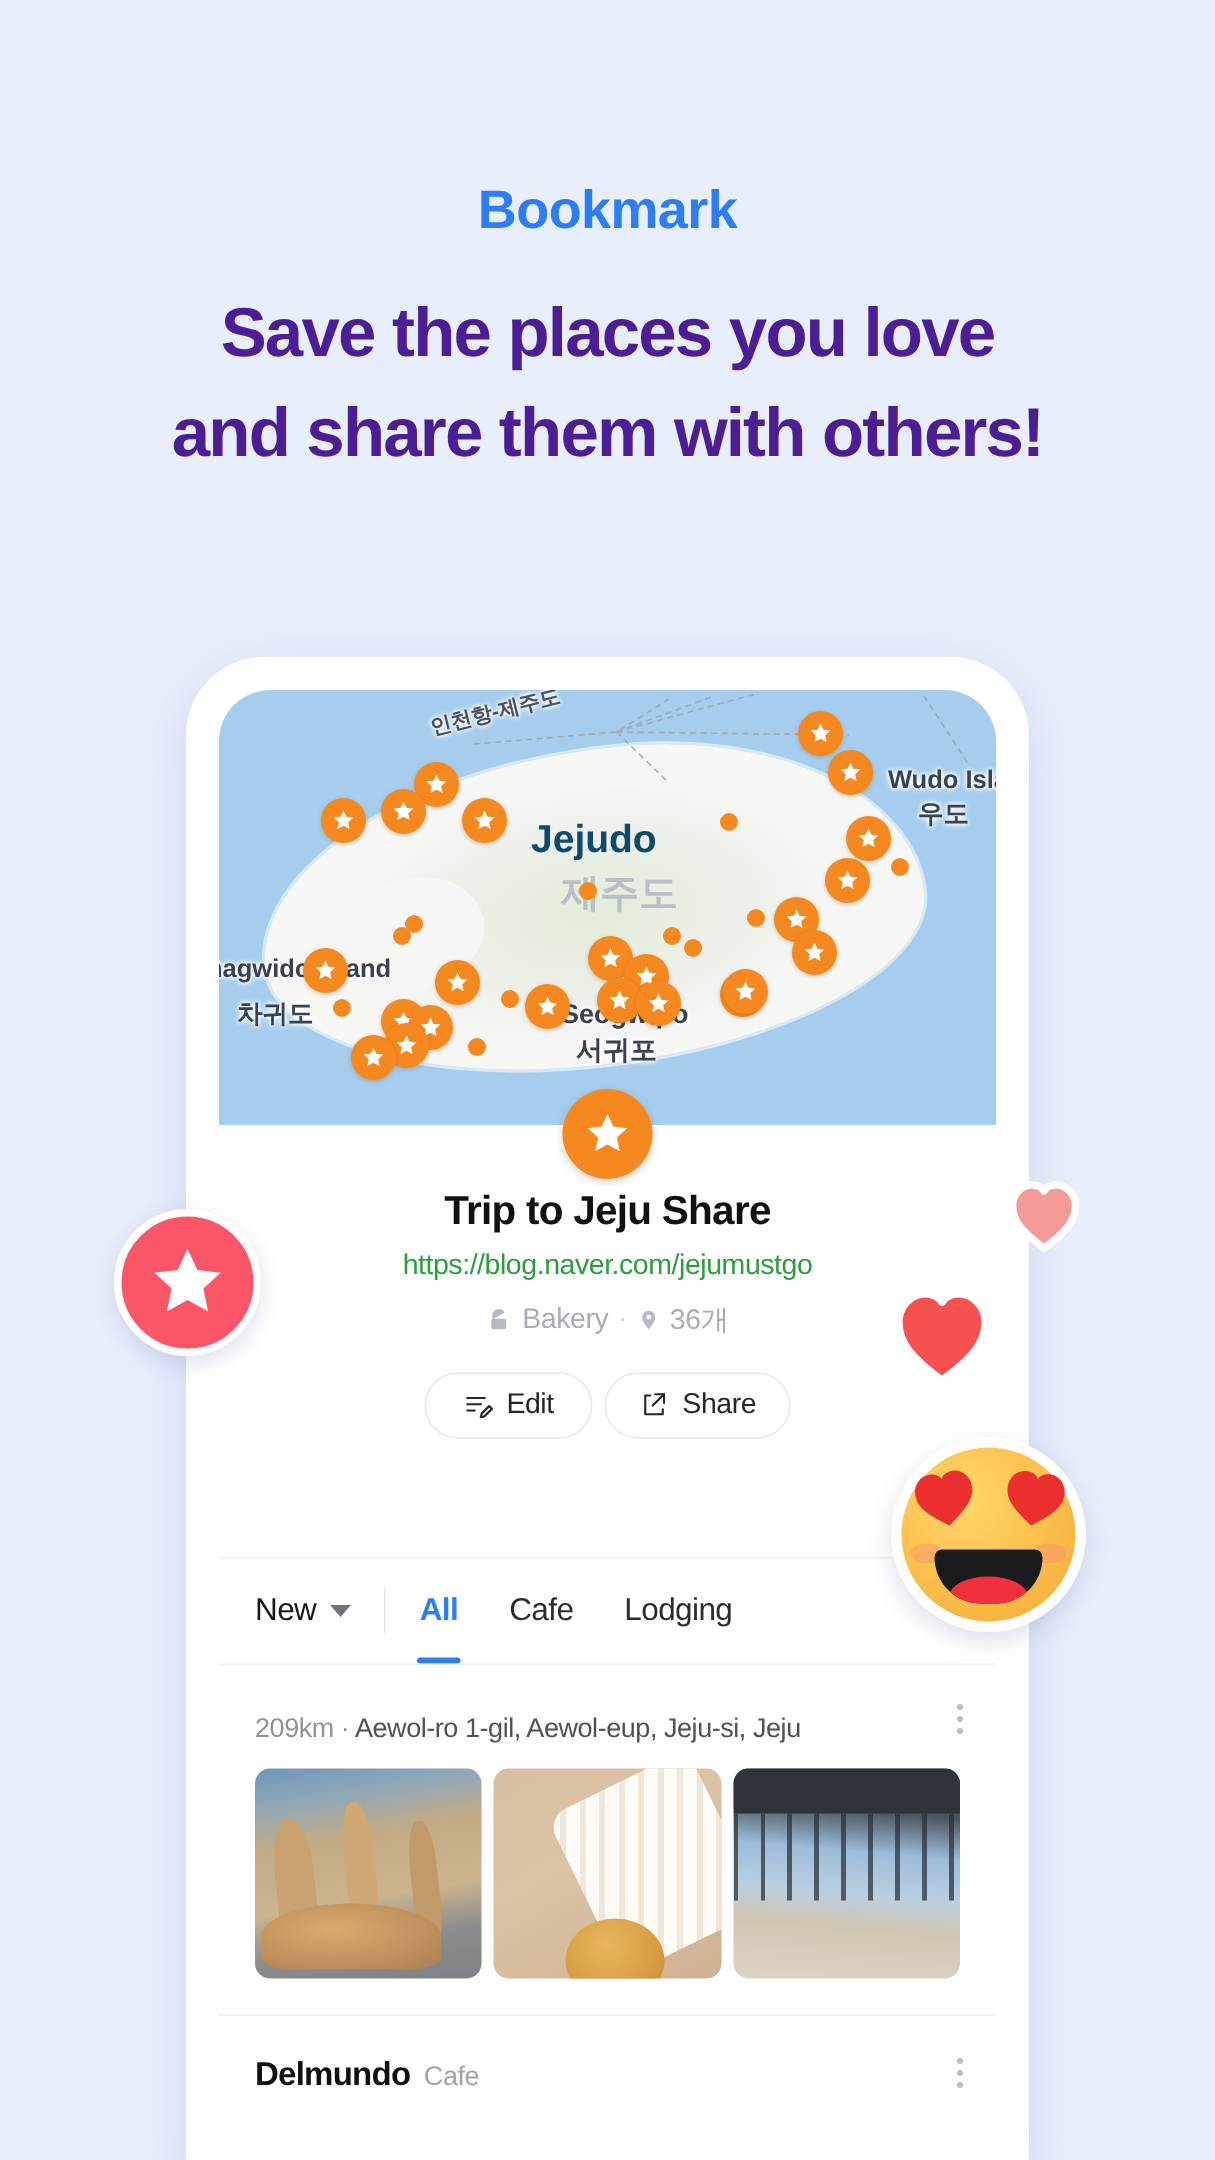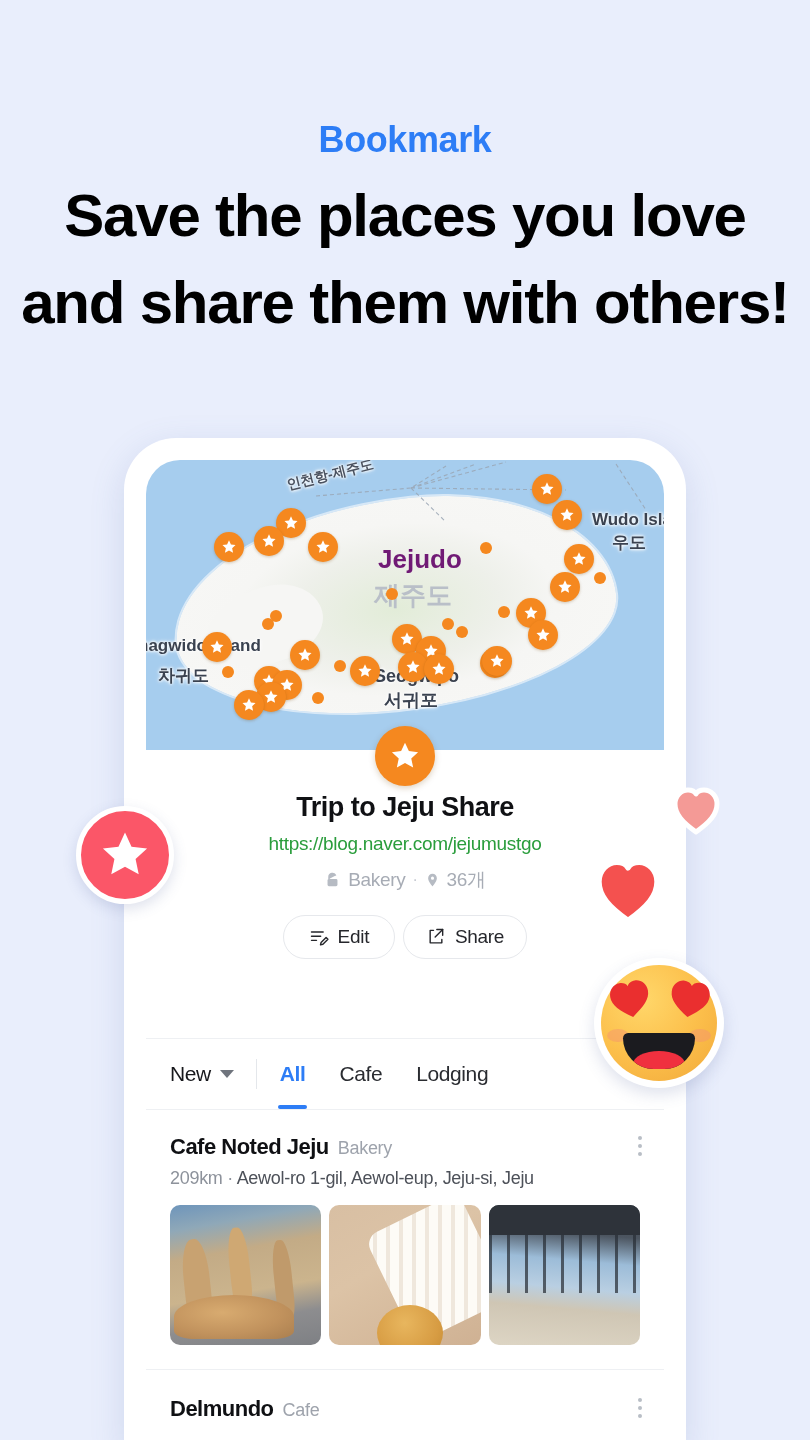--- a/index.html
+++ b/index.html
@@ -10,21 +10,21 @@
     -webkit-font-smoothing:antialiased;
   }
 
   
   .promo-header{position:absolute;left:0;top:0;width:810px;text-align:center;}
   .promo-eyebrow{
     margin-top:122px;font-size:36px;font-weight:700;color:#2d7df6;
     letter-spacing:-0.4px;line-height:1;
   }
   .promo-head{
-    margin-top:14px;font-size:60px;font-weight:700;color:#000000;
+    margin-top:30px;font-size:46px;font-weight:700;color:#4c1d95;
     line-height:1.45;letter-spacing:-1.2px;
   }
   .promo-head-line{display:block;}
 
   
   .phone{
     position:absolute;left:124px;top:438px;width:562px;height:1010px;
     background:#ffffff;border-radius:52px 52px 0 0;
     box-shadow:0 10px 34px rgba(90,110,170,.18);
   }
@@ -42,21 +42,21 @@
     transform:rotate(-6deg);
     box-shadow:0 0 0 2px rgba(255,255,255,.55);
   }
   .map-island2{
     position:absolute;left:58px;top:128px;width:120px;height:76px;
     background:#f6f6f4;border-radius:60% 40% 48% 52% / 56% 50% 50% 44%;
     transform:rotate(-14deg);
   }
   .map-dash{position:absolute;stroke:#9aa6b4;stroke-width:1.1;fill:none;stroke-dasharray:4 3;opacity:.85;}
   .map-label{position:absolute;color:#3a4250;font-weight:600;white-space:nowrap;text-shadow:0 0 3px #fff,0 0 3px #fff,0 0 5px #fff;}
-  .lbl-jeju-en{left:232px;top:84px;font-size:26px;color:#701a75;font-weight:700;text-shadow:none;}
+  .lbl-jeju-en{left:208px;top:84px;font-size:26px;color:#0c4a6e;font-weight:700;text-shadow:none;}
   .lbl-jeju-kr{left:228px;top:118px;font-size:26px;color:#b9bfc8;font-weight:700;text-shadow:none;}
   .lbl-seog-en{left:228px;top:206px;font-size:18px;}
   .lbl-seog-kr{left:238px;top:228px;font-size:18px;}
   .lbl-wudo-en{left:446px;top:50px;font-size:17px;}
   .lbl-wudo-kr{left:466px;top:71px;font-size:17px;}
   .lbl-cha-en{left:-8px;top:176px;font-size:17px;}
   .lbl-cha-kr{left:12px;top:204px;font-size:17px;}
   .lbl-incheon{left:140px;top:6px;font-size:14px;color:#4a5260;transform:rotate(-14deg);font-weight:600;}
 
   .pin{position:absolute;background:#f5881f;border-radius:50%;display:flex;align-items:center;justify-content:center;}
@@ -360,24 +360,20 @@
       <div class="tab">Lodging</div>
     </div>
 
     <div class="list">
       <div class="place">
         <div class="kebab">
             <i></i>
             <i></i>
             <i></i>
           </div>
-        <div class="place-head">
-          <span class="place-name">Cafe Noted Jeju</span>
-          <span class="place-cat">Bakery</span>
-        </div>
         <div class="place-addr">
           <span class="dist">209km</span>
           <span class="dist">·</span>
           <span>Aewol-ro 1-gil, Aewol-eup, Jeju-si, Jeju</span>
         </div>
       </div>
       <div class="photos">
         <div class="photo ph1"></div>
         <div class="photo ph2"></div>
         <div class="photo ph3"></div>

